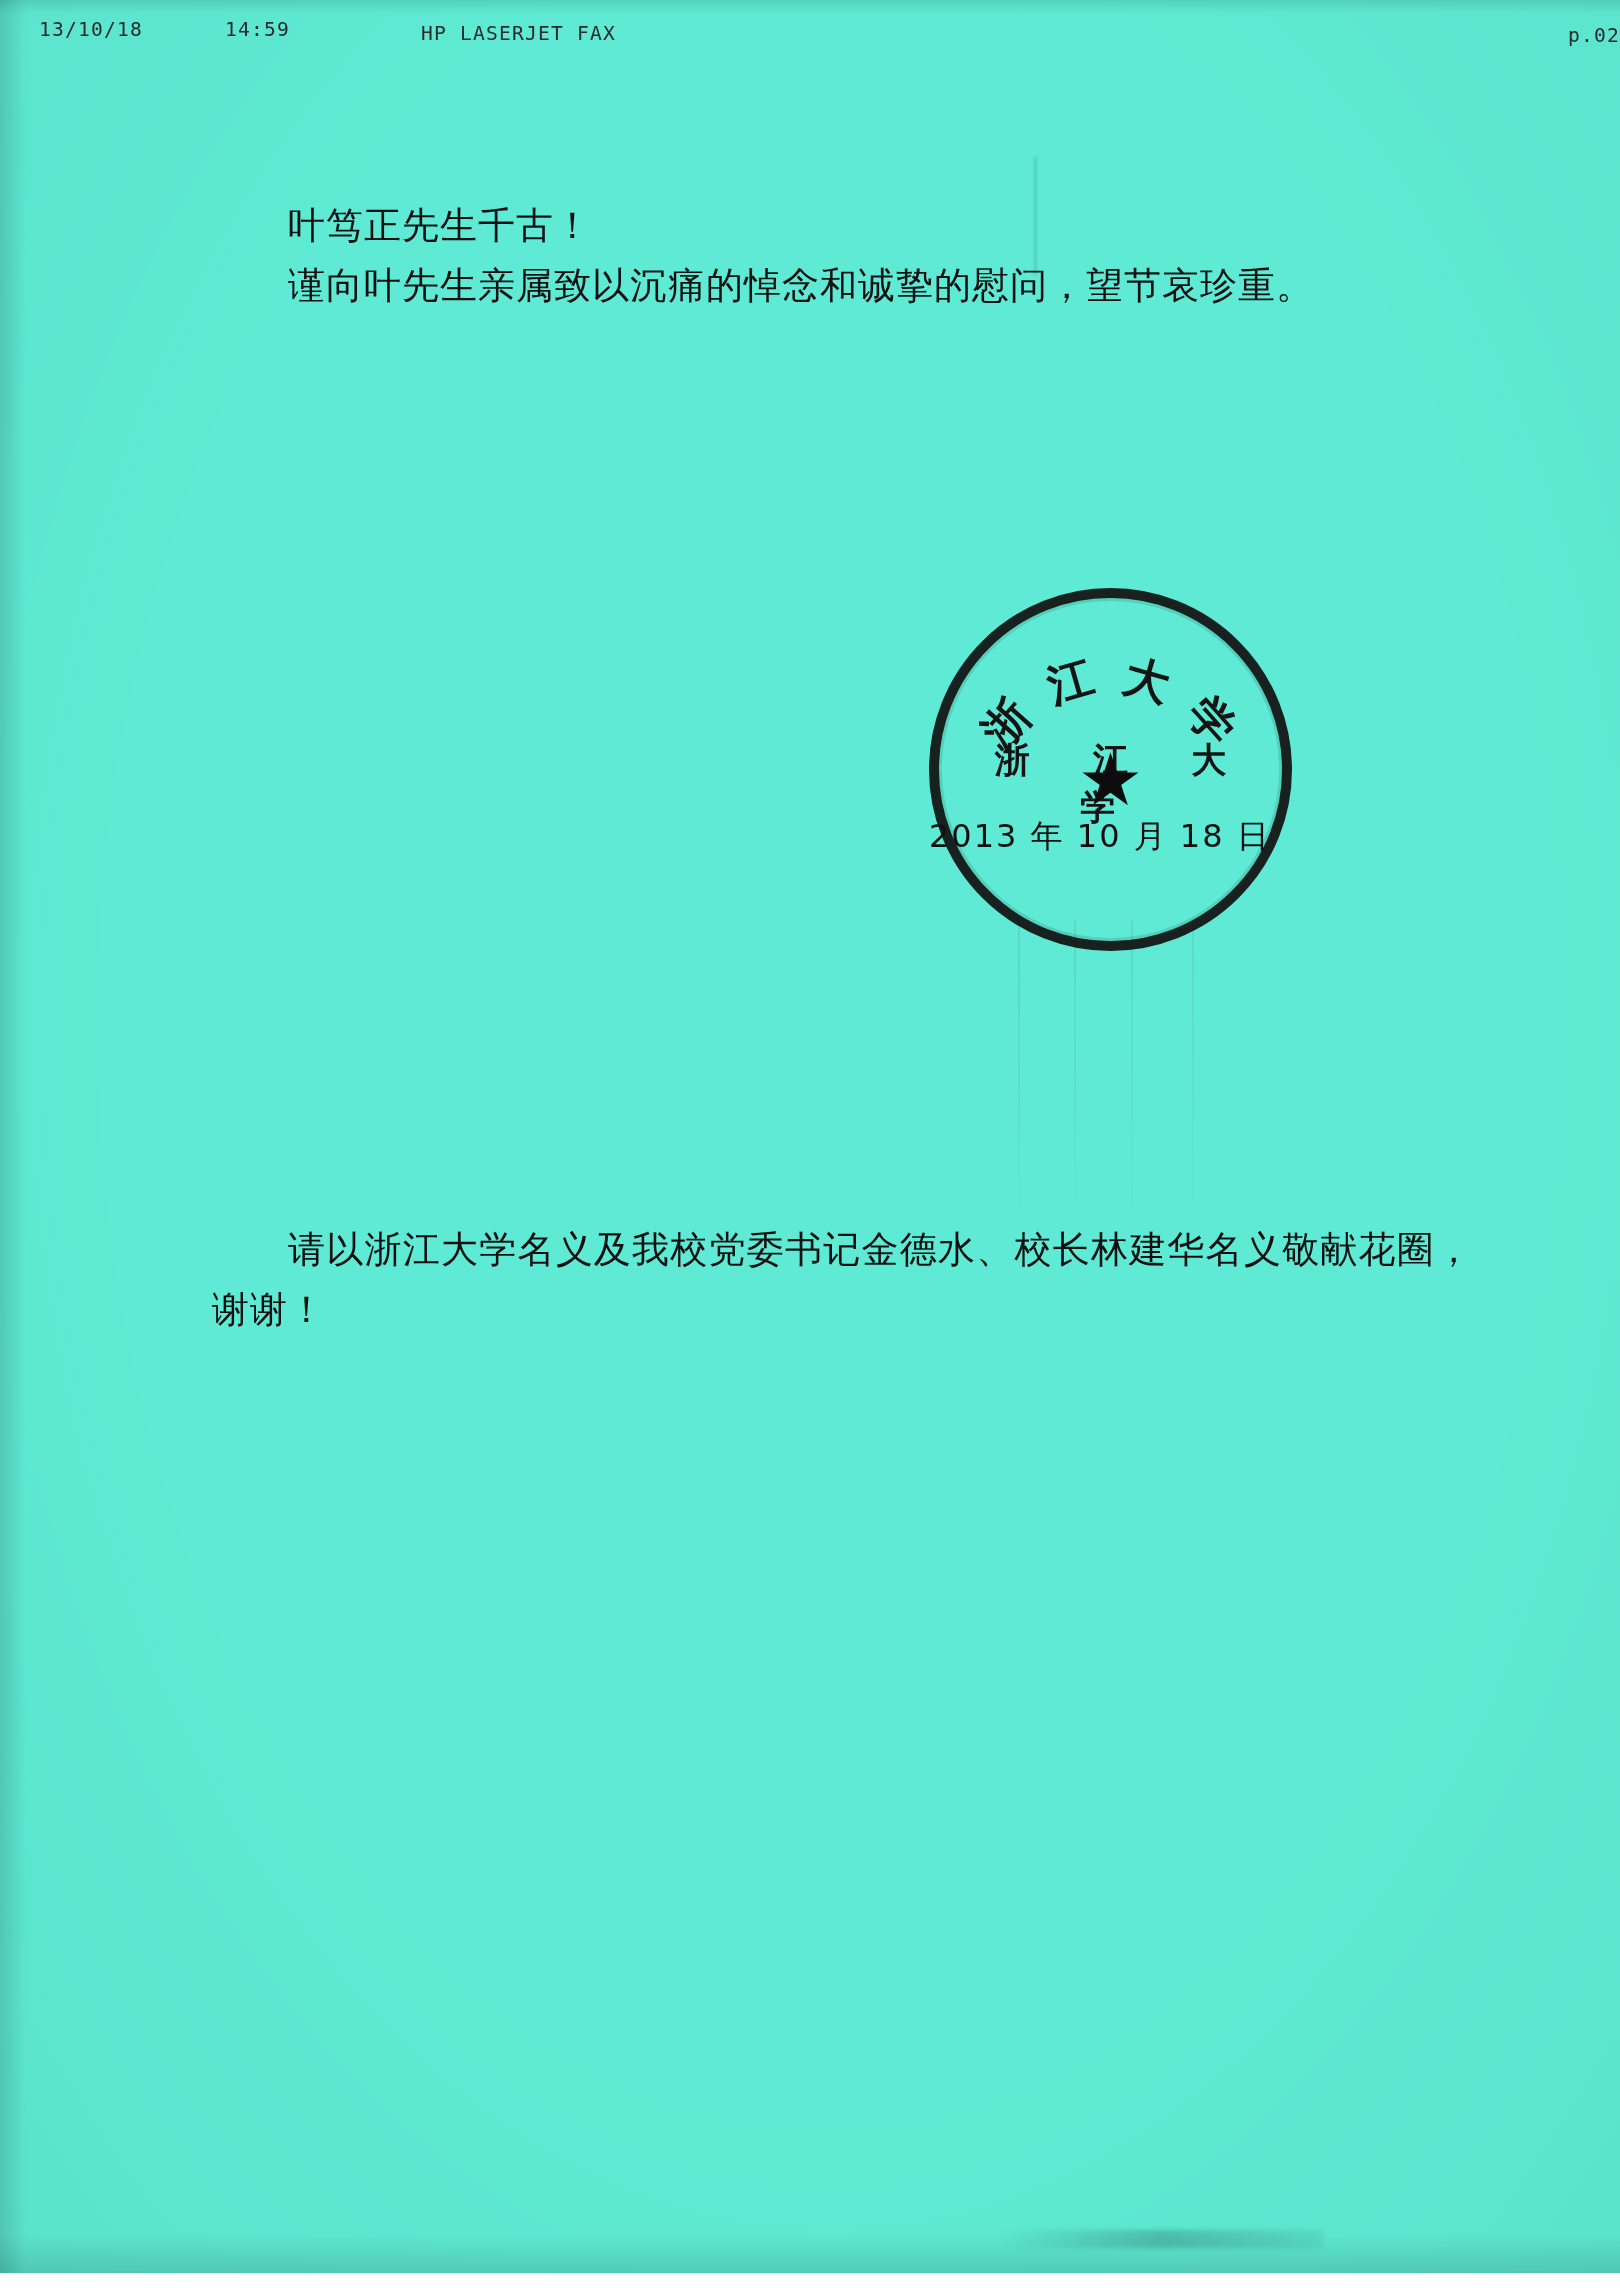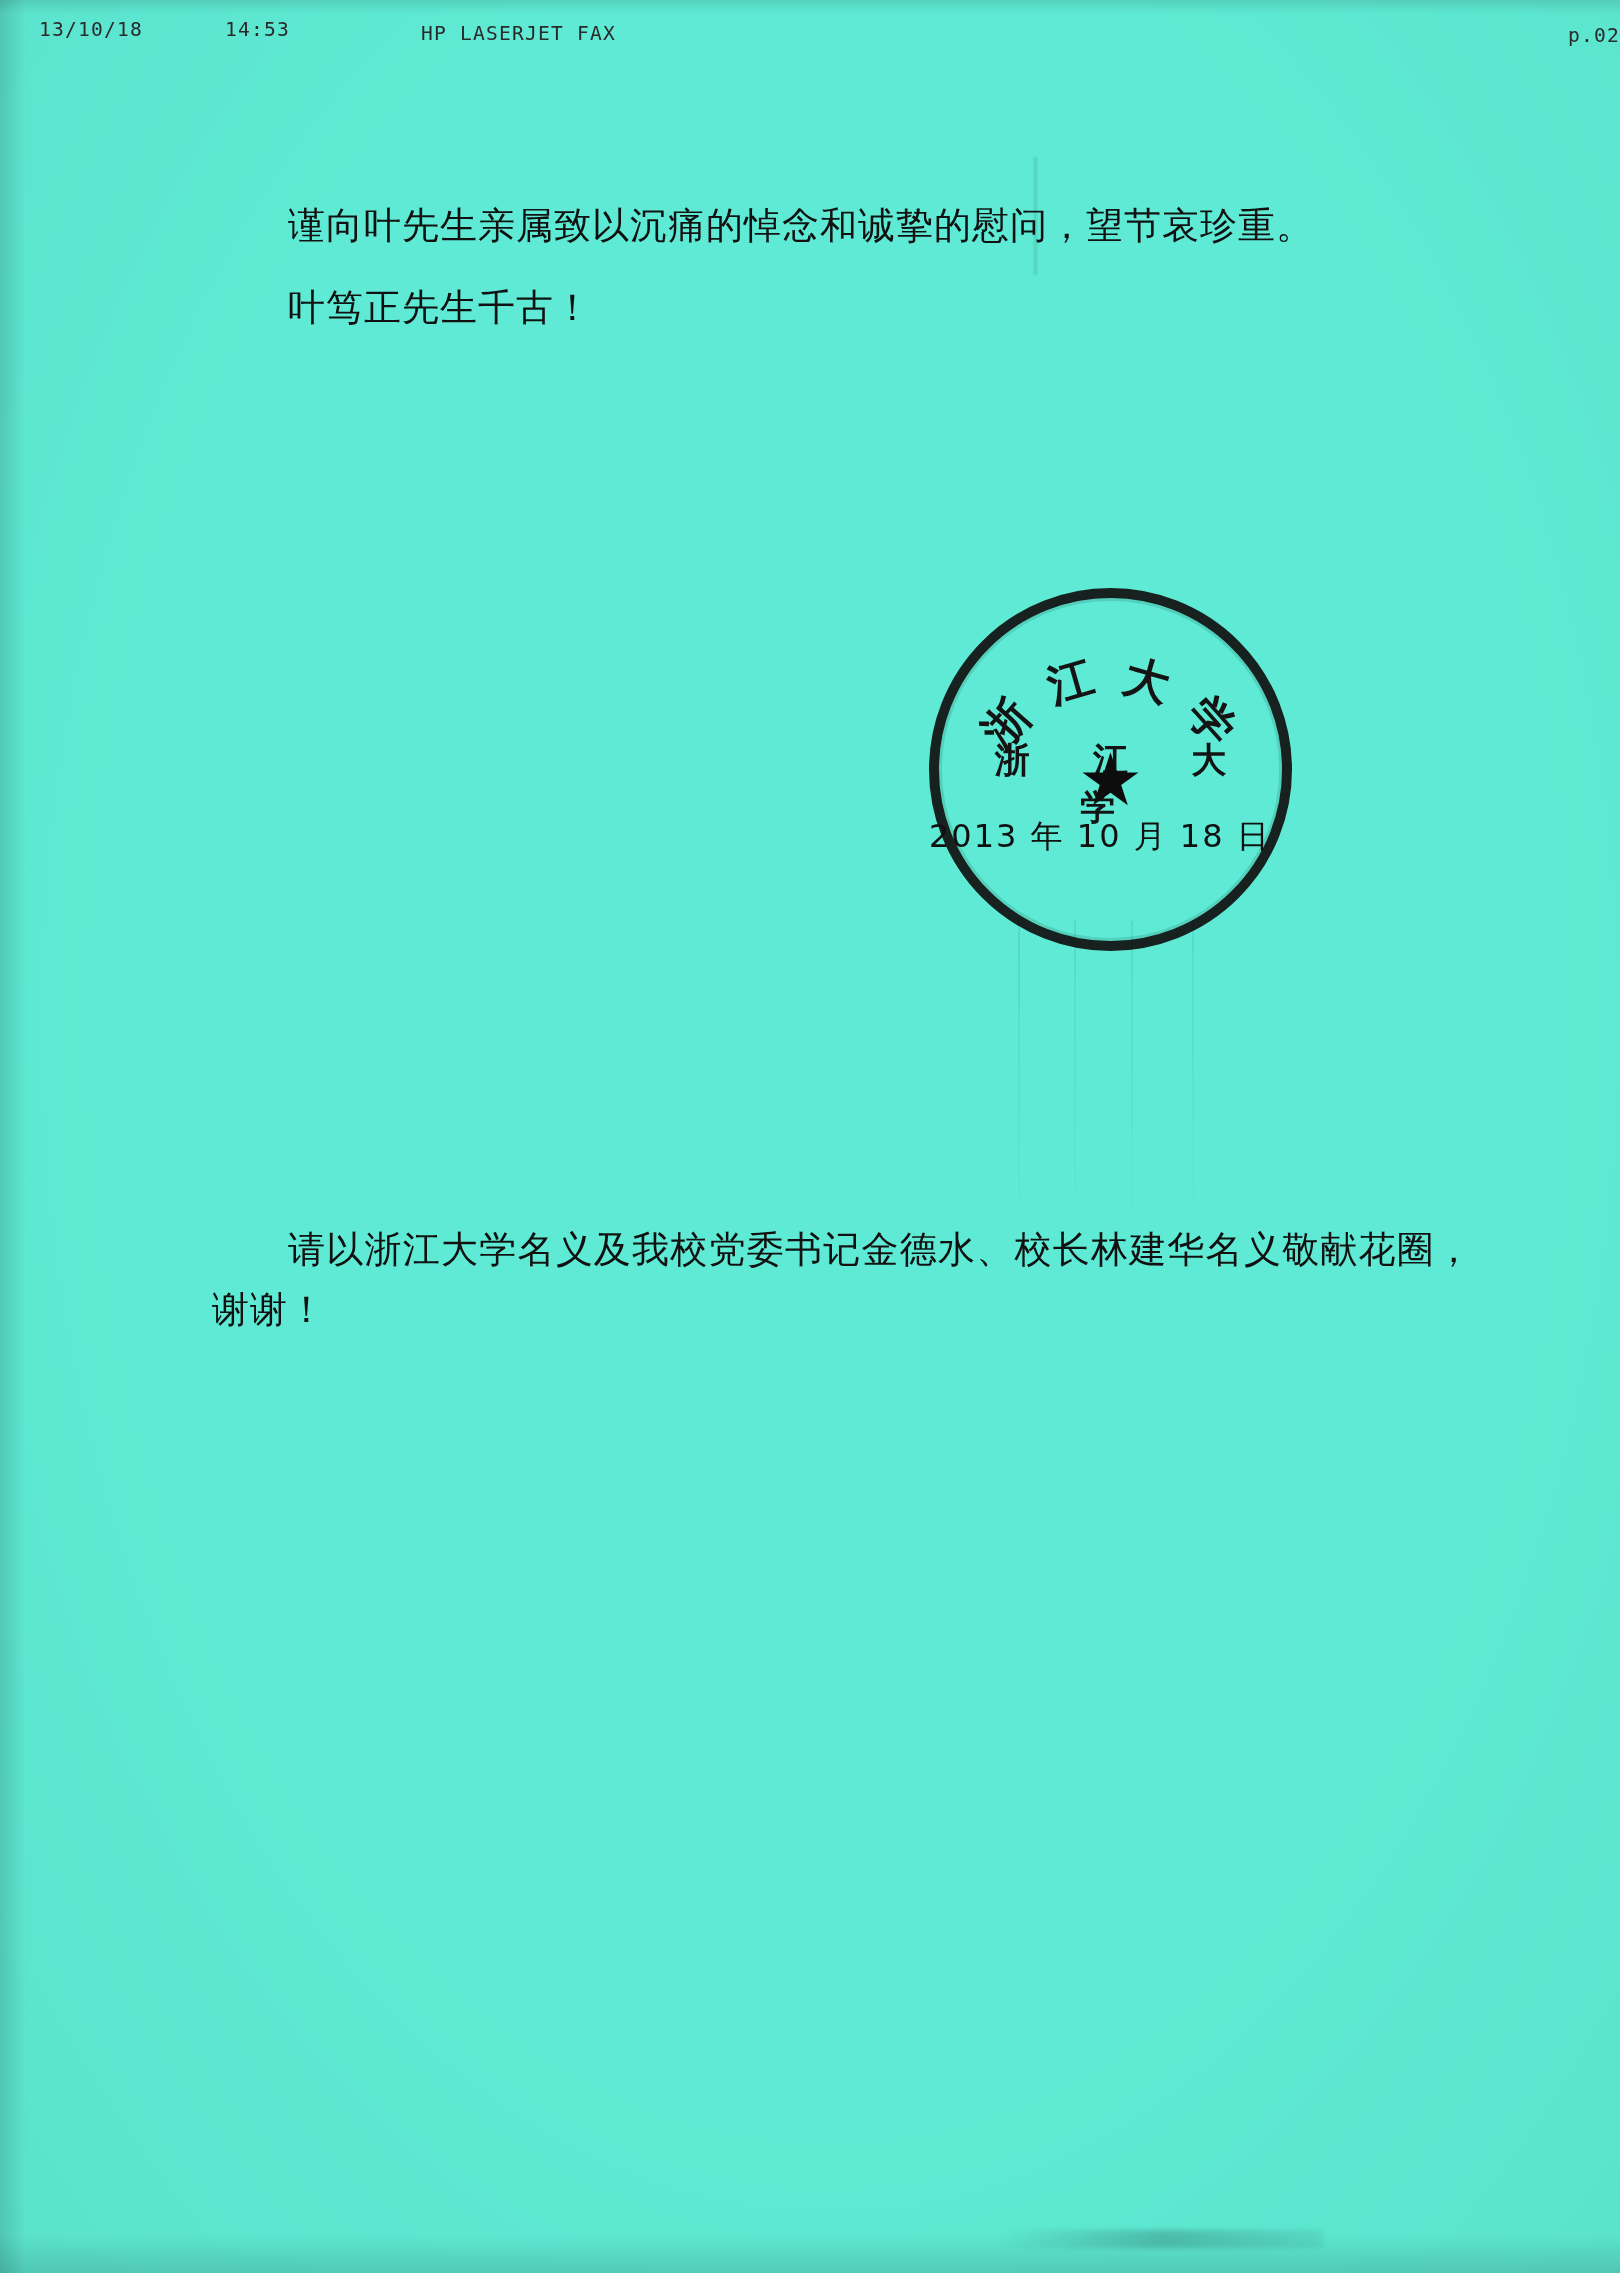--- a/index.html
+++ b/index.html
@@ -206,28 +206,28 @@
 <div class="page">
 
   <div class="scan-tone"></div>
   <div class="edge-left"></div>
   <div class="edge-right"></div>
   <div class="edge-top"></div>
   <div class="edge-bottom"></div>
 
   <div class="fax-header">
     <span class="fax-date">13/10/18</span>
-    <span class="fax-time">14:53</span>
+    <span class="fax-time">14:59</span>
     <span class="fax-source">HP LASERJET FAX</span>
     <span class="fax-page">p.02</span>
   </div>
 
   <div class="body-text">
+    <p class="para p3 indent">叶笃正先生千古！</p>
     <p class="para p2 indent">谨向叶先生亲属致以沉痛的悼念和诚挚的慰问，望节哀珍重。</p>
-    <p class="para p3 indent">叶笃正先生千古！</p>
   </div>
 
   <div class="seal">
     <div class="seal-ring"></div>
     <div class="seal-arc-text">
       <svg viewBox="0 0 370 370" xmlns="http://www.w3.org/2000/svg">
         <defs>
           <path id="arcpath" d="M 62,208 A 125,125 0 0 1 308,208" fill="none"></path>
         </defs>
         <text>

